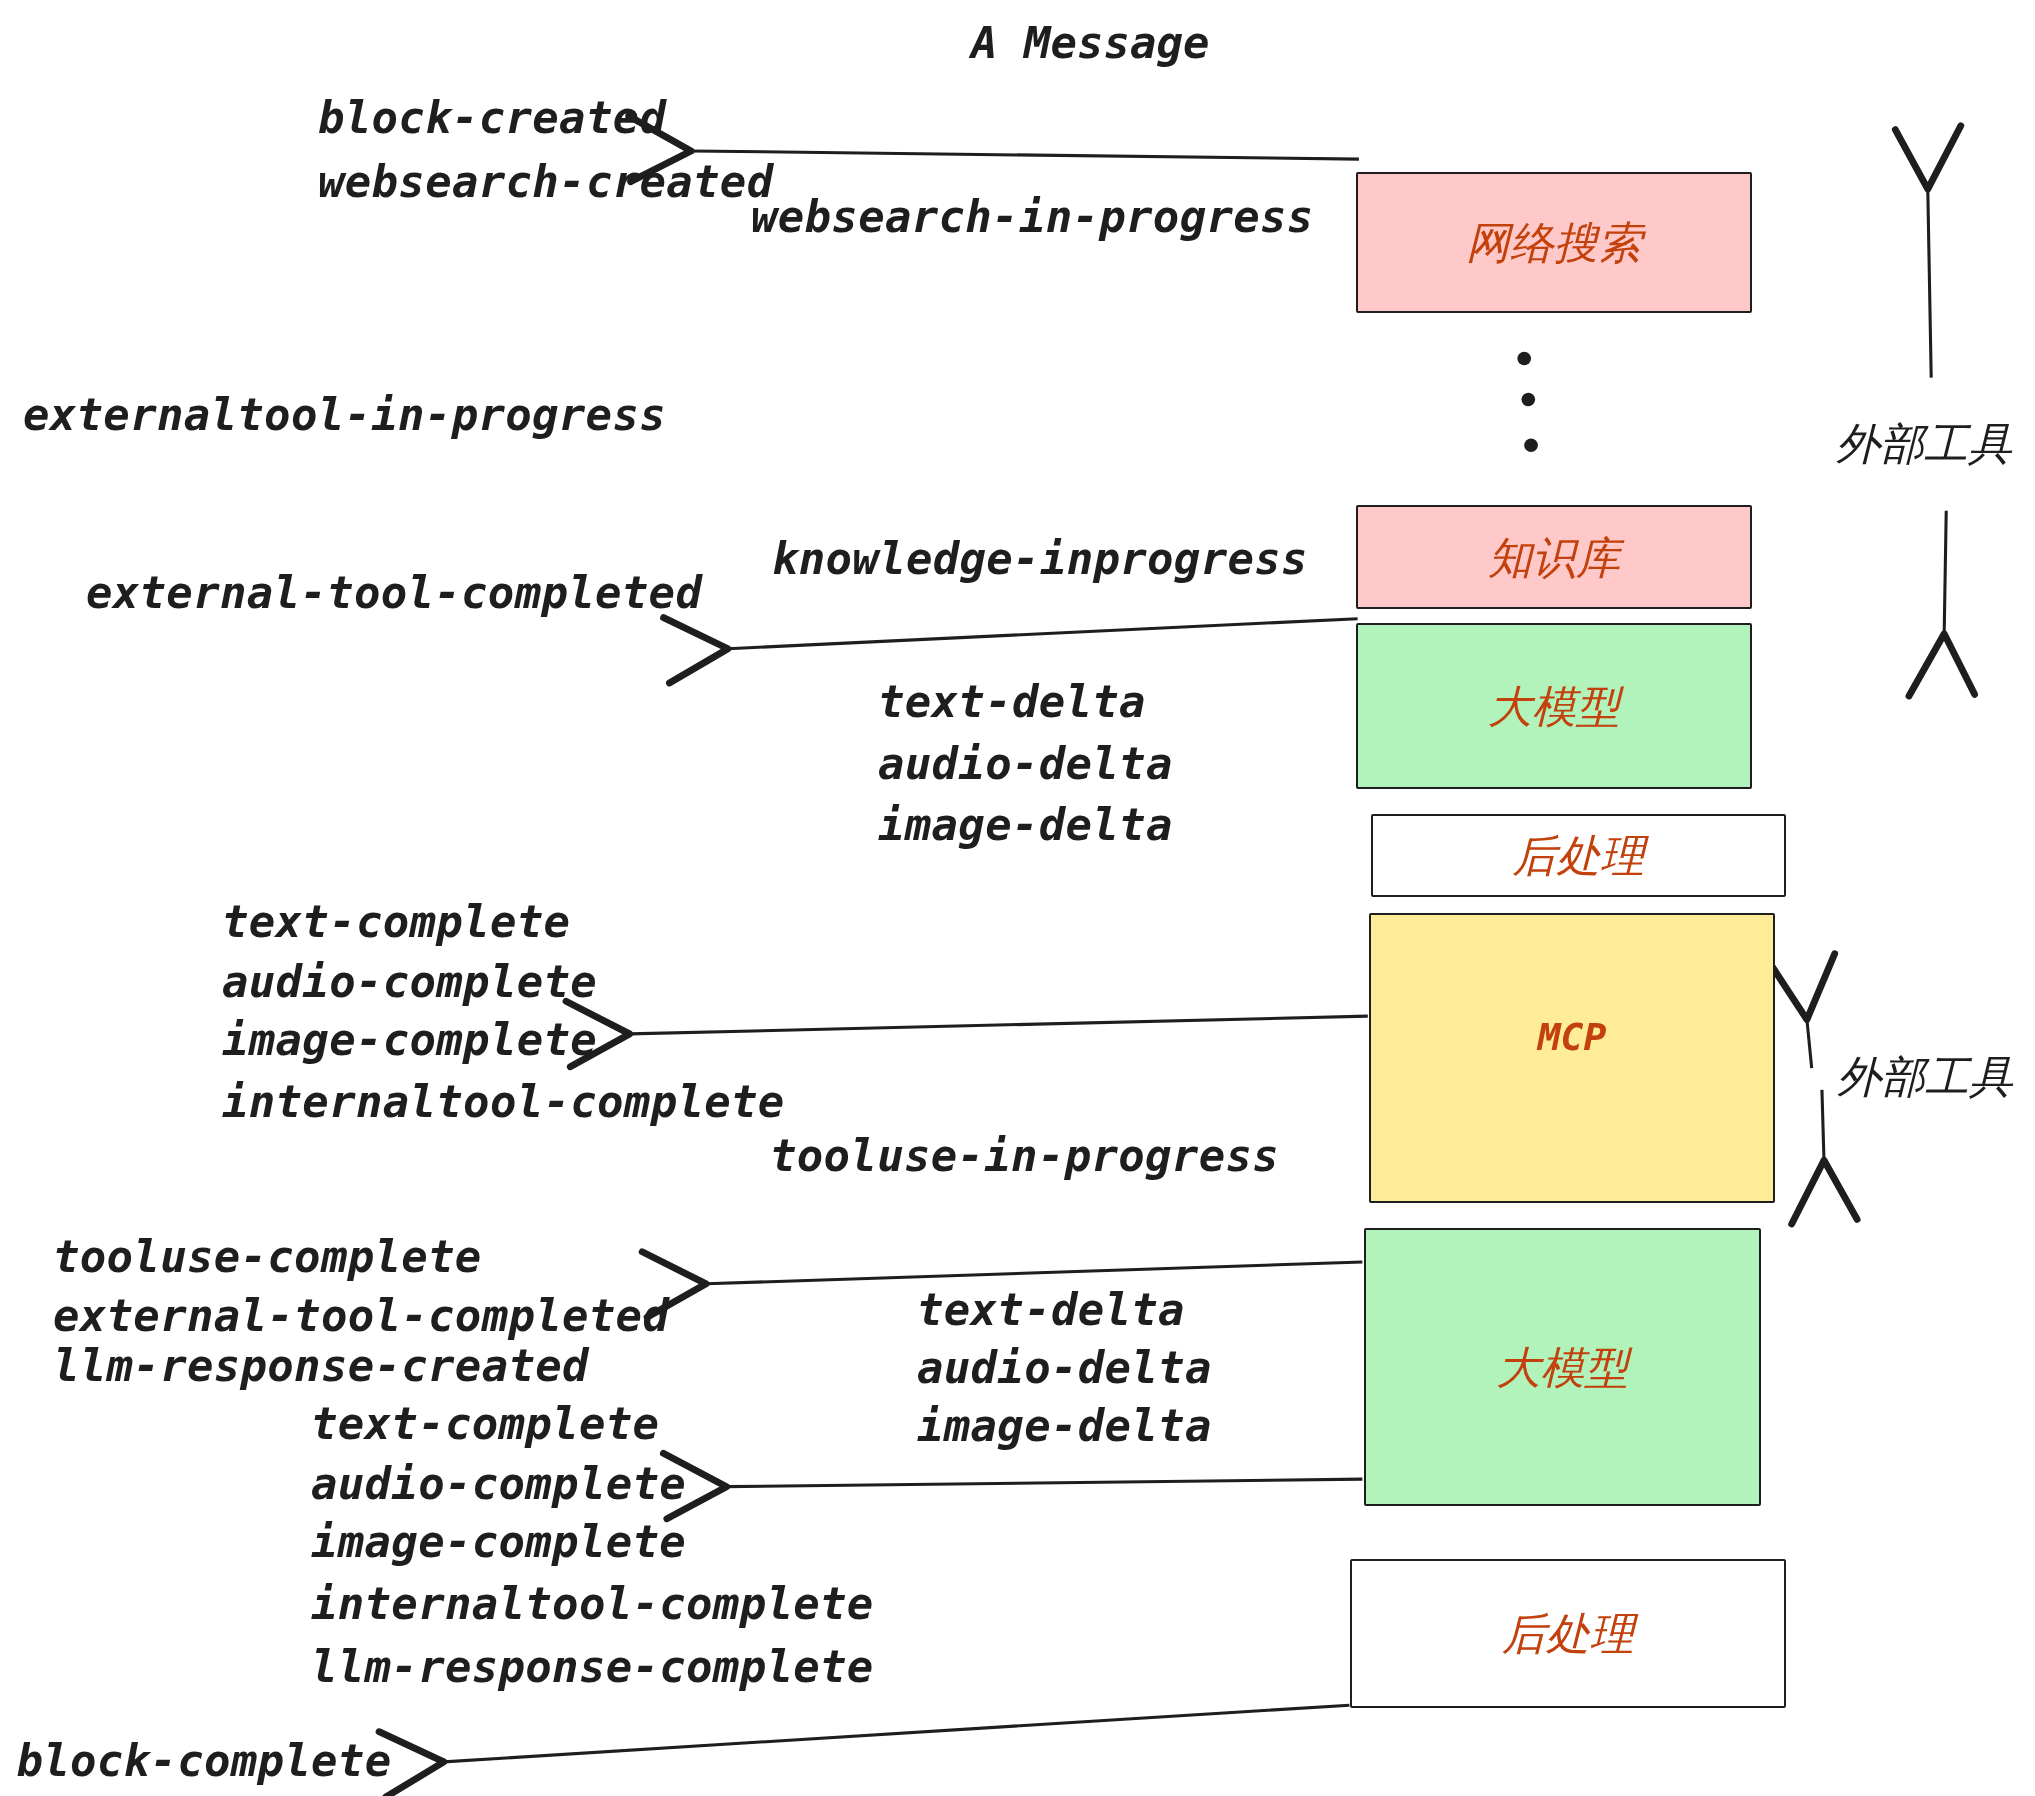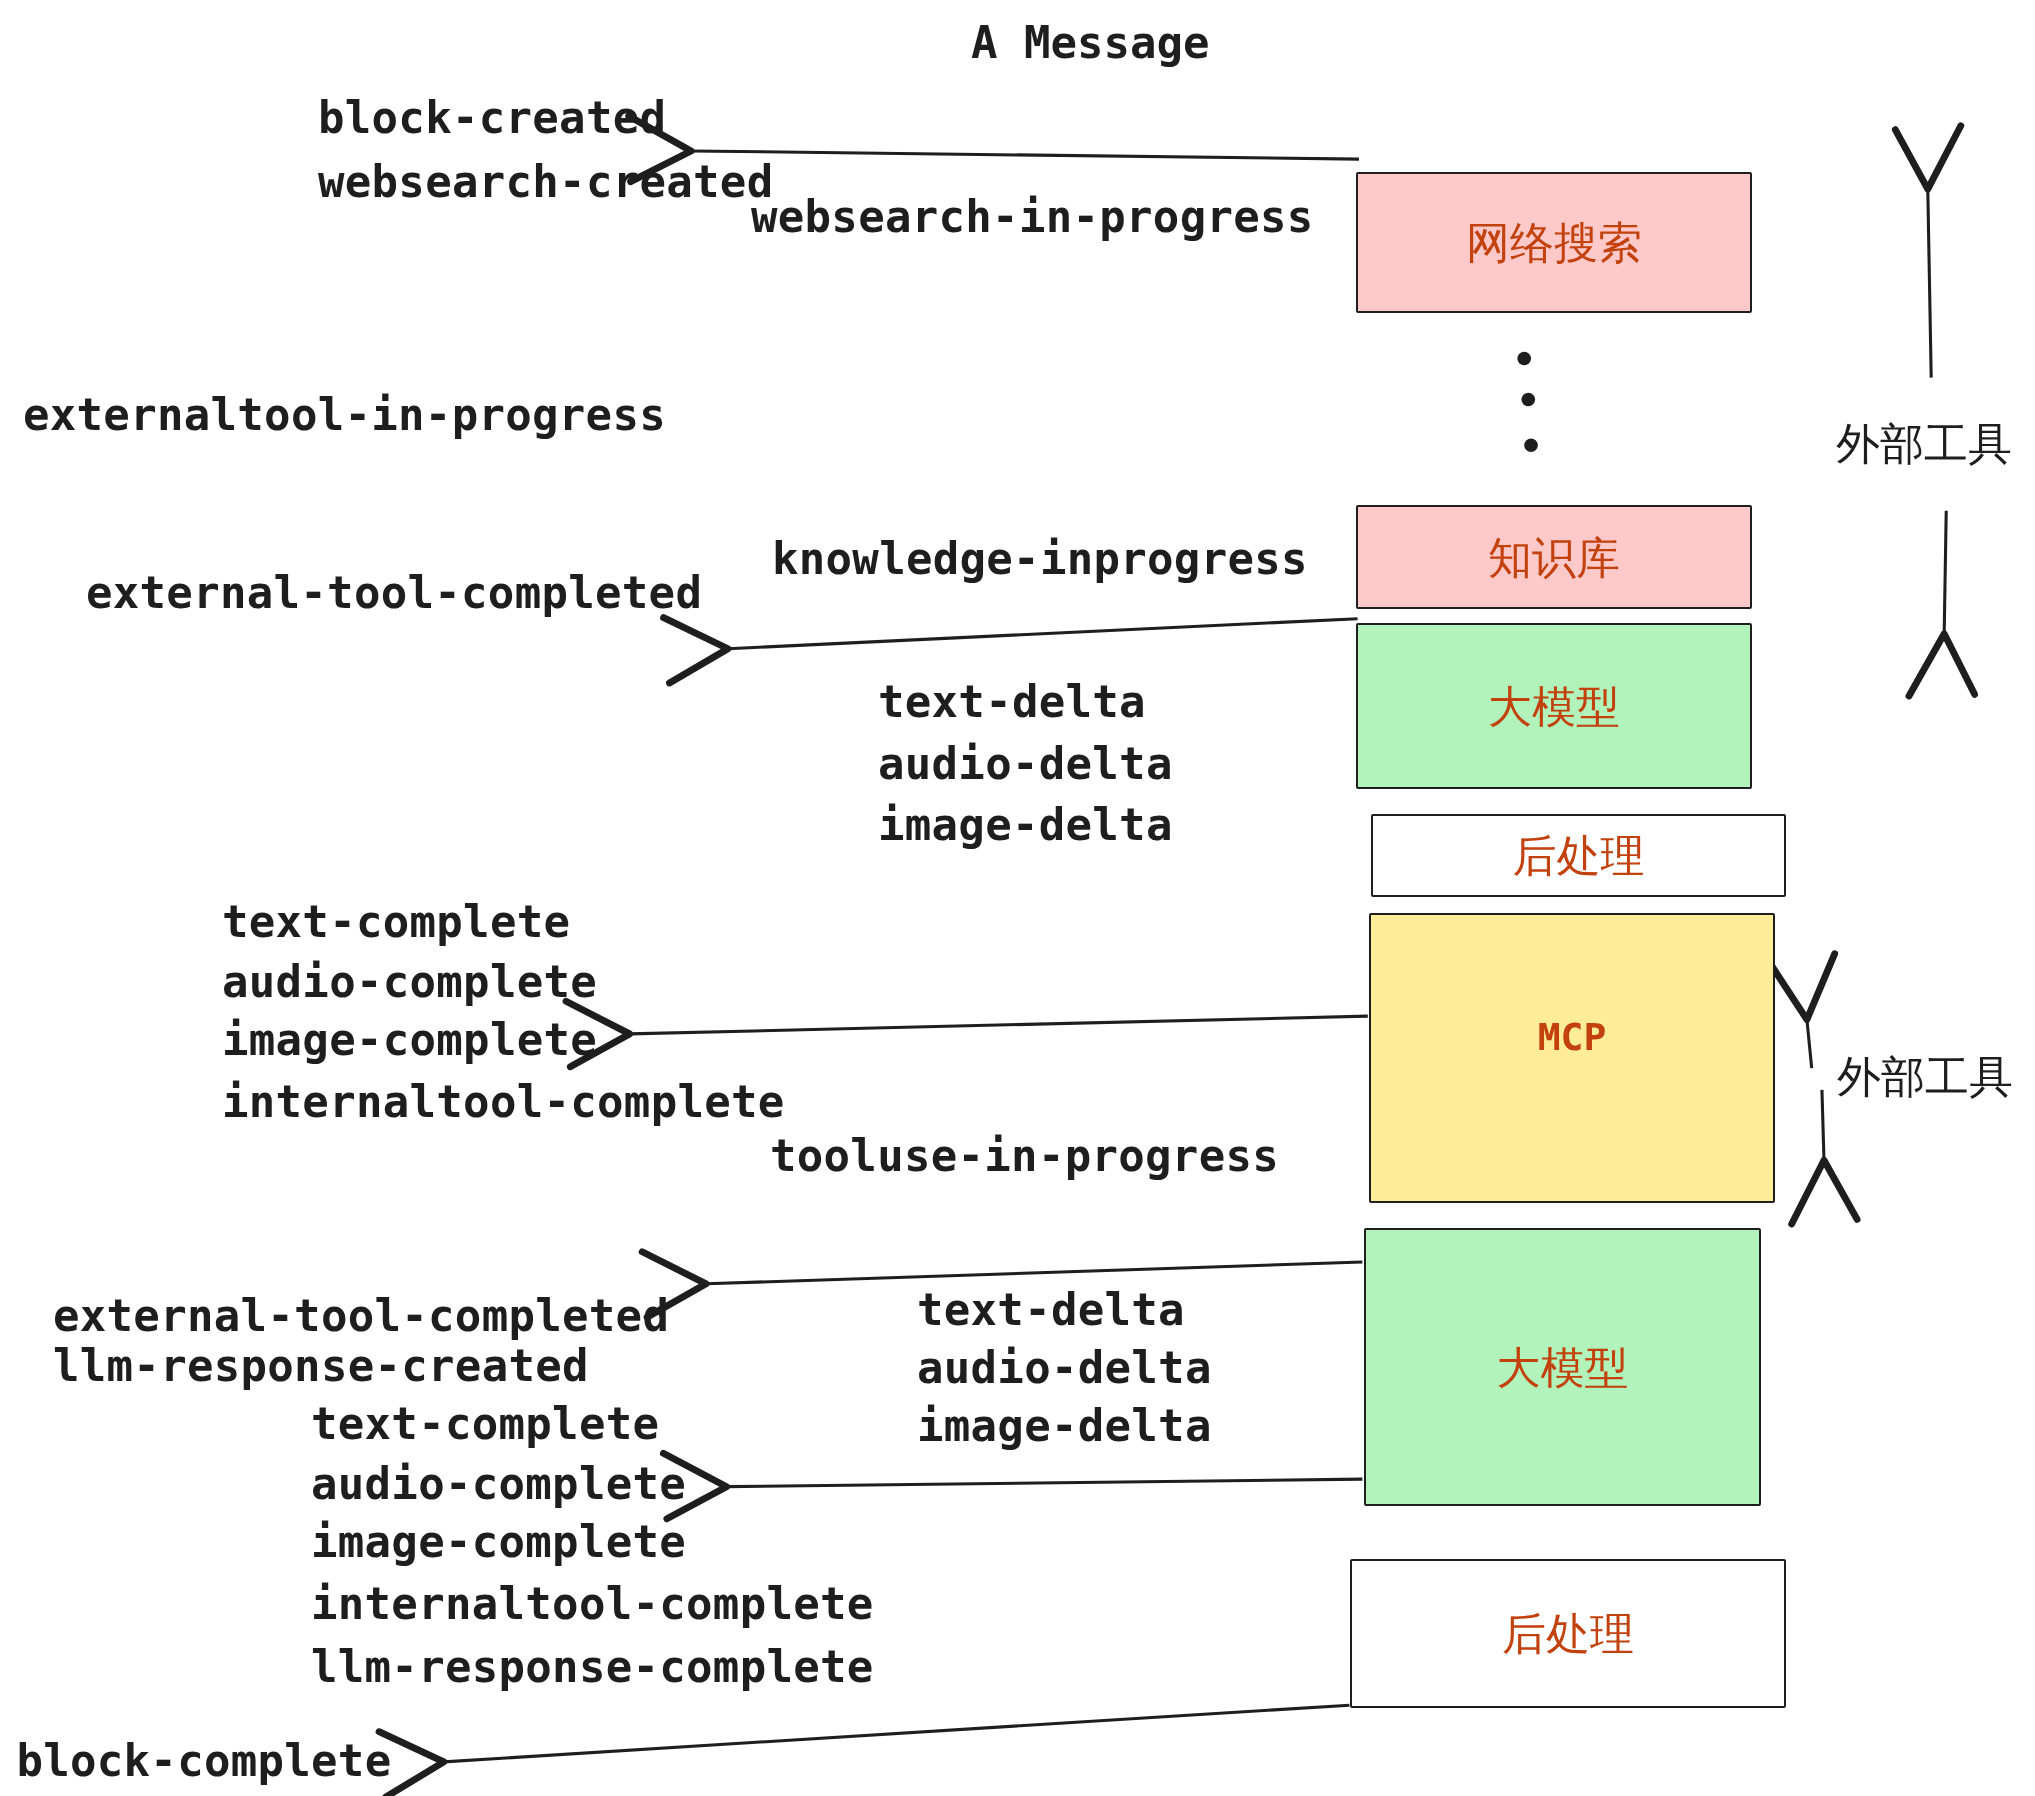--- a/index.html
+++ b/index.html
@@ -4,21 +4,21 @@
 <style>
   html,body{margin:0;padding:0;}
   body{
     width:2035px;height:1796px;
     background:#ffffff;
     position:relative;
     overflow:hidden;
     font-family:"DejaVu Sans Mono", "Liberation Mono", monospace;
     color:#1e1e1e;
   }
-  .stage{position:absolute;left:0;top:0;width:2035px;height:1684px;}
+  .stage{position:absolute;left:0;top:0;width:2035px;height:1684px;font-style:italic;}
   .evt{
     position:absolute;
     font-size:44px;
     line-height:44px;
     white-space:nowrap;
     font-weight:600;
     letter-spacing:0.3px;
   }
   .title{
     position:absolute;
@@ -128,20 +128,21 @@
   <div class="evt" style="left:772px;top:537px;">knowledge-inprogress</div>
   <div class="evt" style="left:86px;top:571px;">external-tool-completed</div>
   <div class="evt" style="left:878px;top:680px;">text-delta</div>
   <div class="evt" style="left:878px;top:742px;">audio-delta</div>
   <div class="evt" style="left:878px;top:803px;">image-delta</div>
   <div class="evt" style="left:222px;top:900px;">text-complete</div>
   <div class="evt" style="left:222px;top:960px;">audio-complete</div>
   <div class="evt" style="left:222px;top:1018px;">image-complete</div>
   <div class="evt" style="left:222px;top:1080px;">internaltool-complete</div>
   <div class="evt" style="left:770px;top:1134px;">tooluse-in-progress</div>
+  <div class="evt" style="left:53px;top:1235px;">tooluse-complete</div>
   <div class="evt" style="left:53px;top:1294px;">external-tool-completed</div>
   <div class="evt" style="left:53px;top:1344px;">llm-response-created</div>
   <div class="evt" style="left:917px;top:1288px;">text-delta</div>
   <div class="evt" style="left:917px;top:1346px;">audio-delta</div>
   <div class="evt" style="left:917px;top:1404px;">image-delta</div>
   <div class="evt" style="left:311px;top:1402px;">text-complete</div>
   <div class="evt" style="left:311px;top:1462px;">audio-complete</div>
   <div class="evt" style="left:311px;top:1520px;">image-complete</div>
   <div class="evt" style="left:311px;top:1582px;">internaltool-complete</div>
   <div class="evt" style="left:311px;top:1645px;">llm-response-complete</div>

